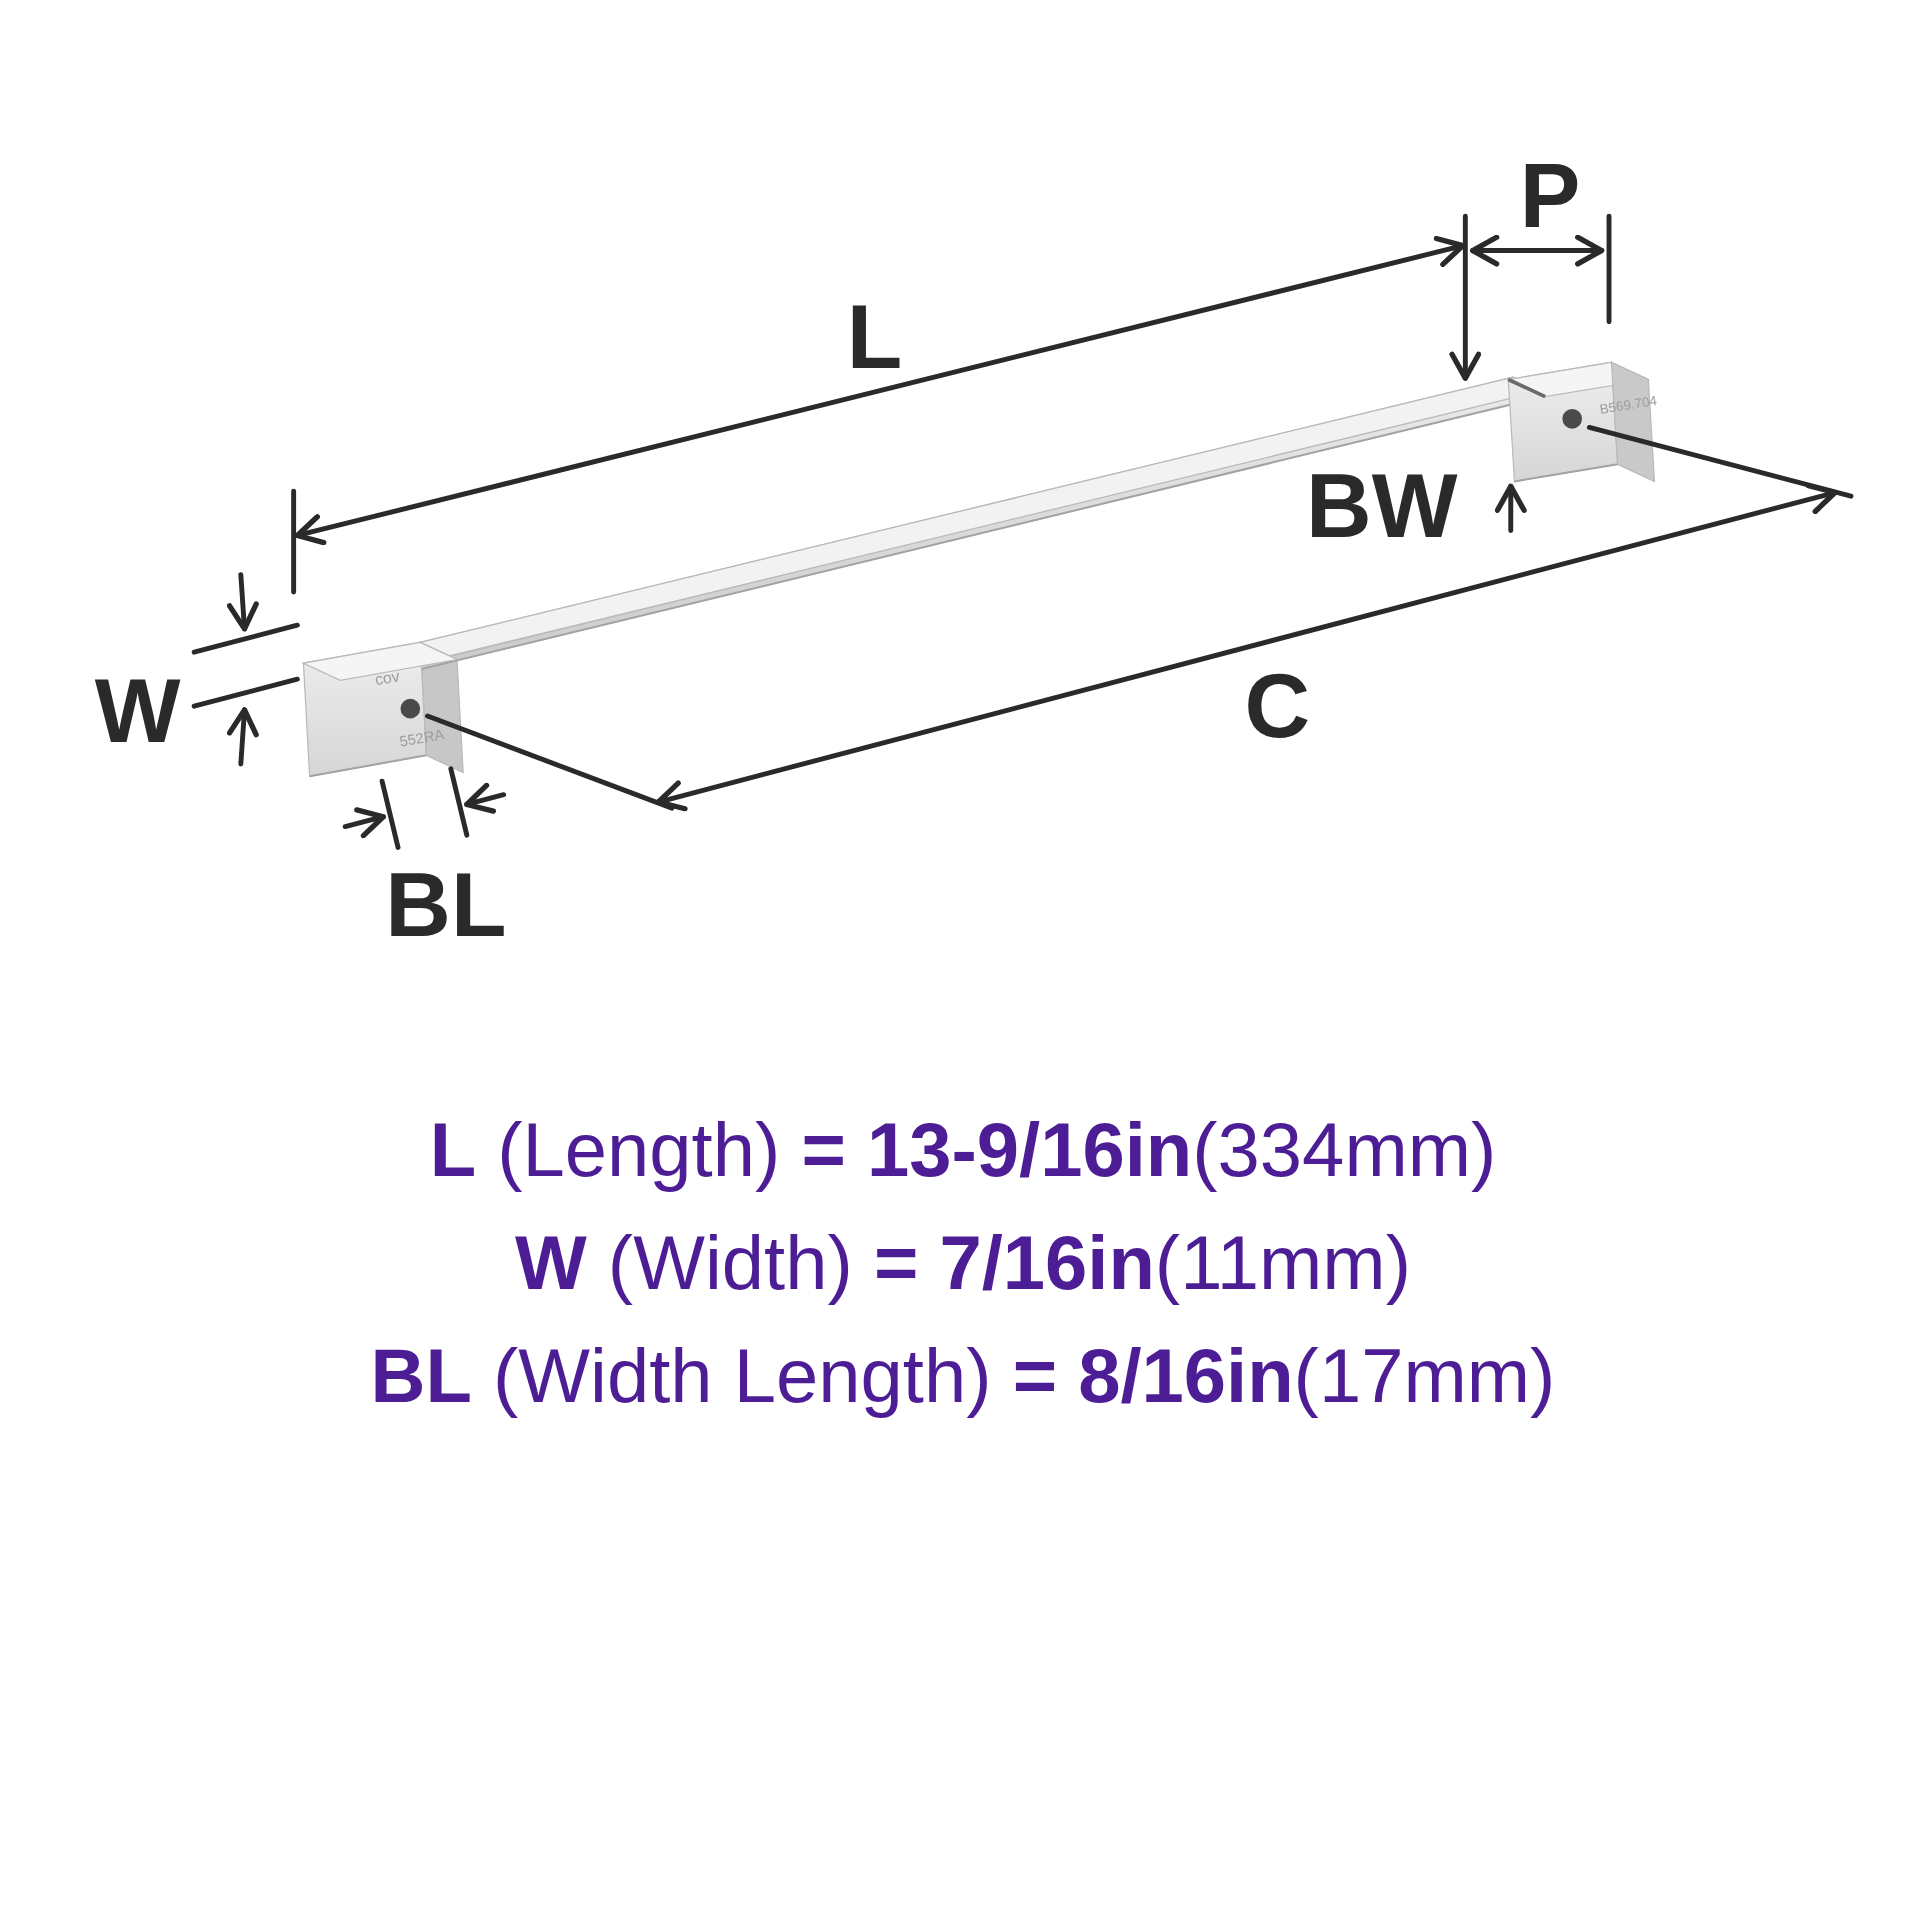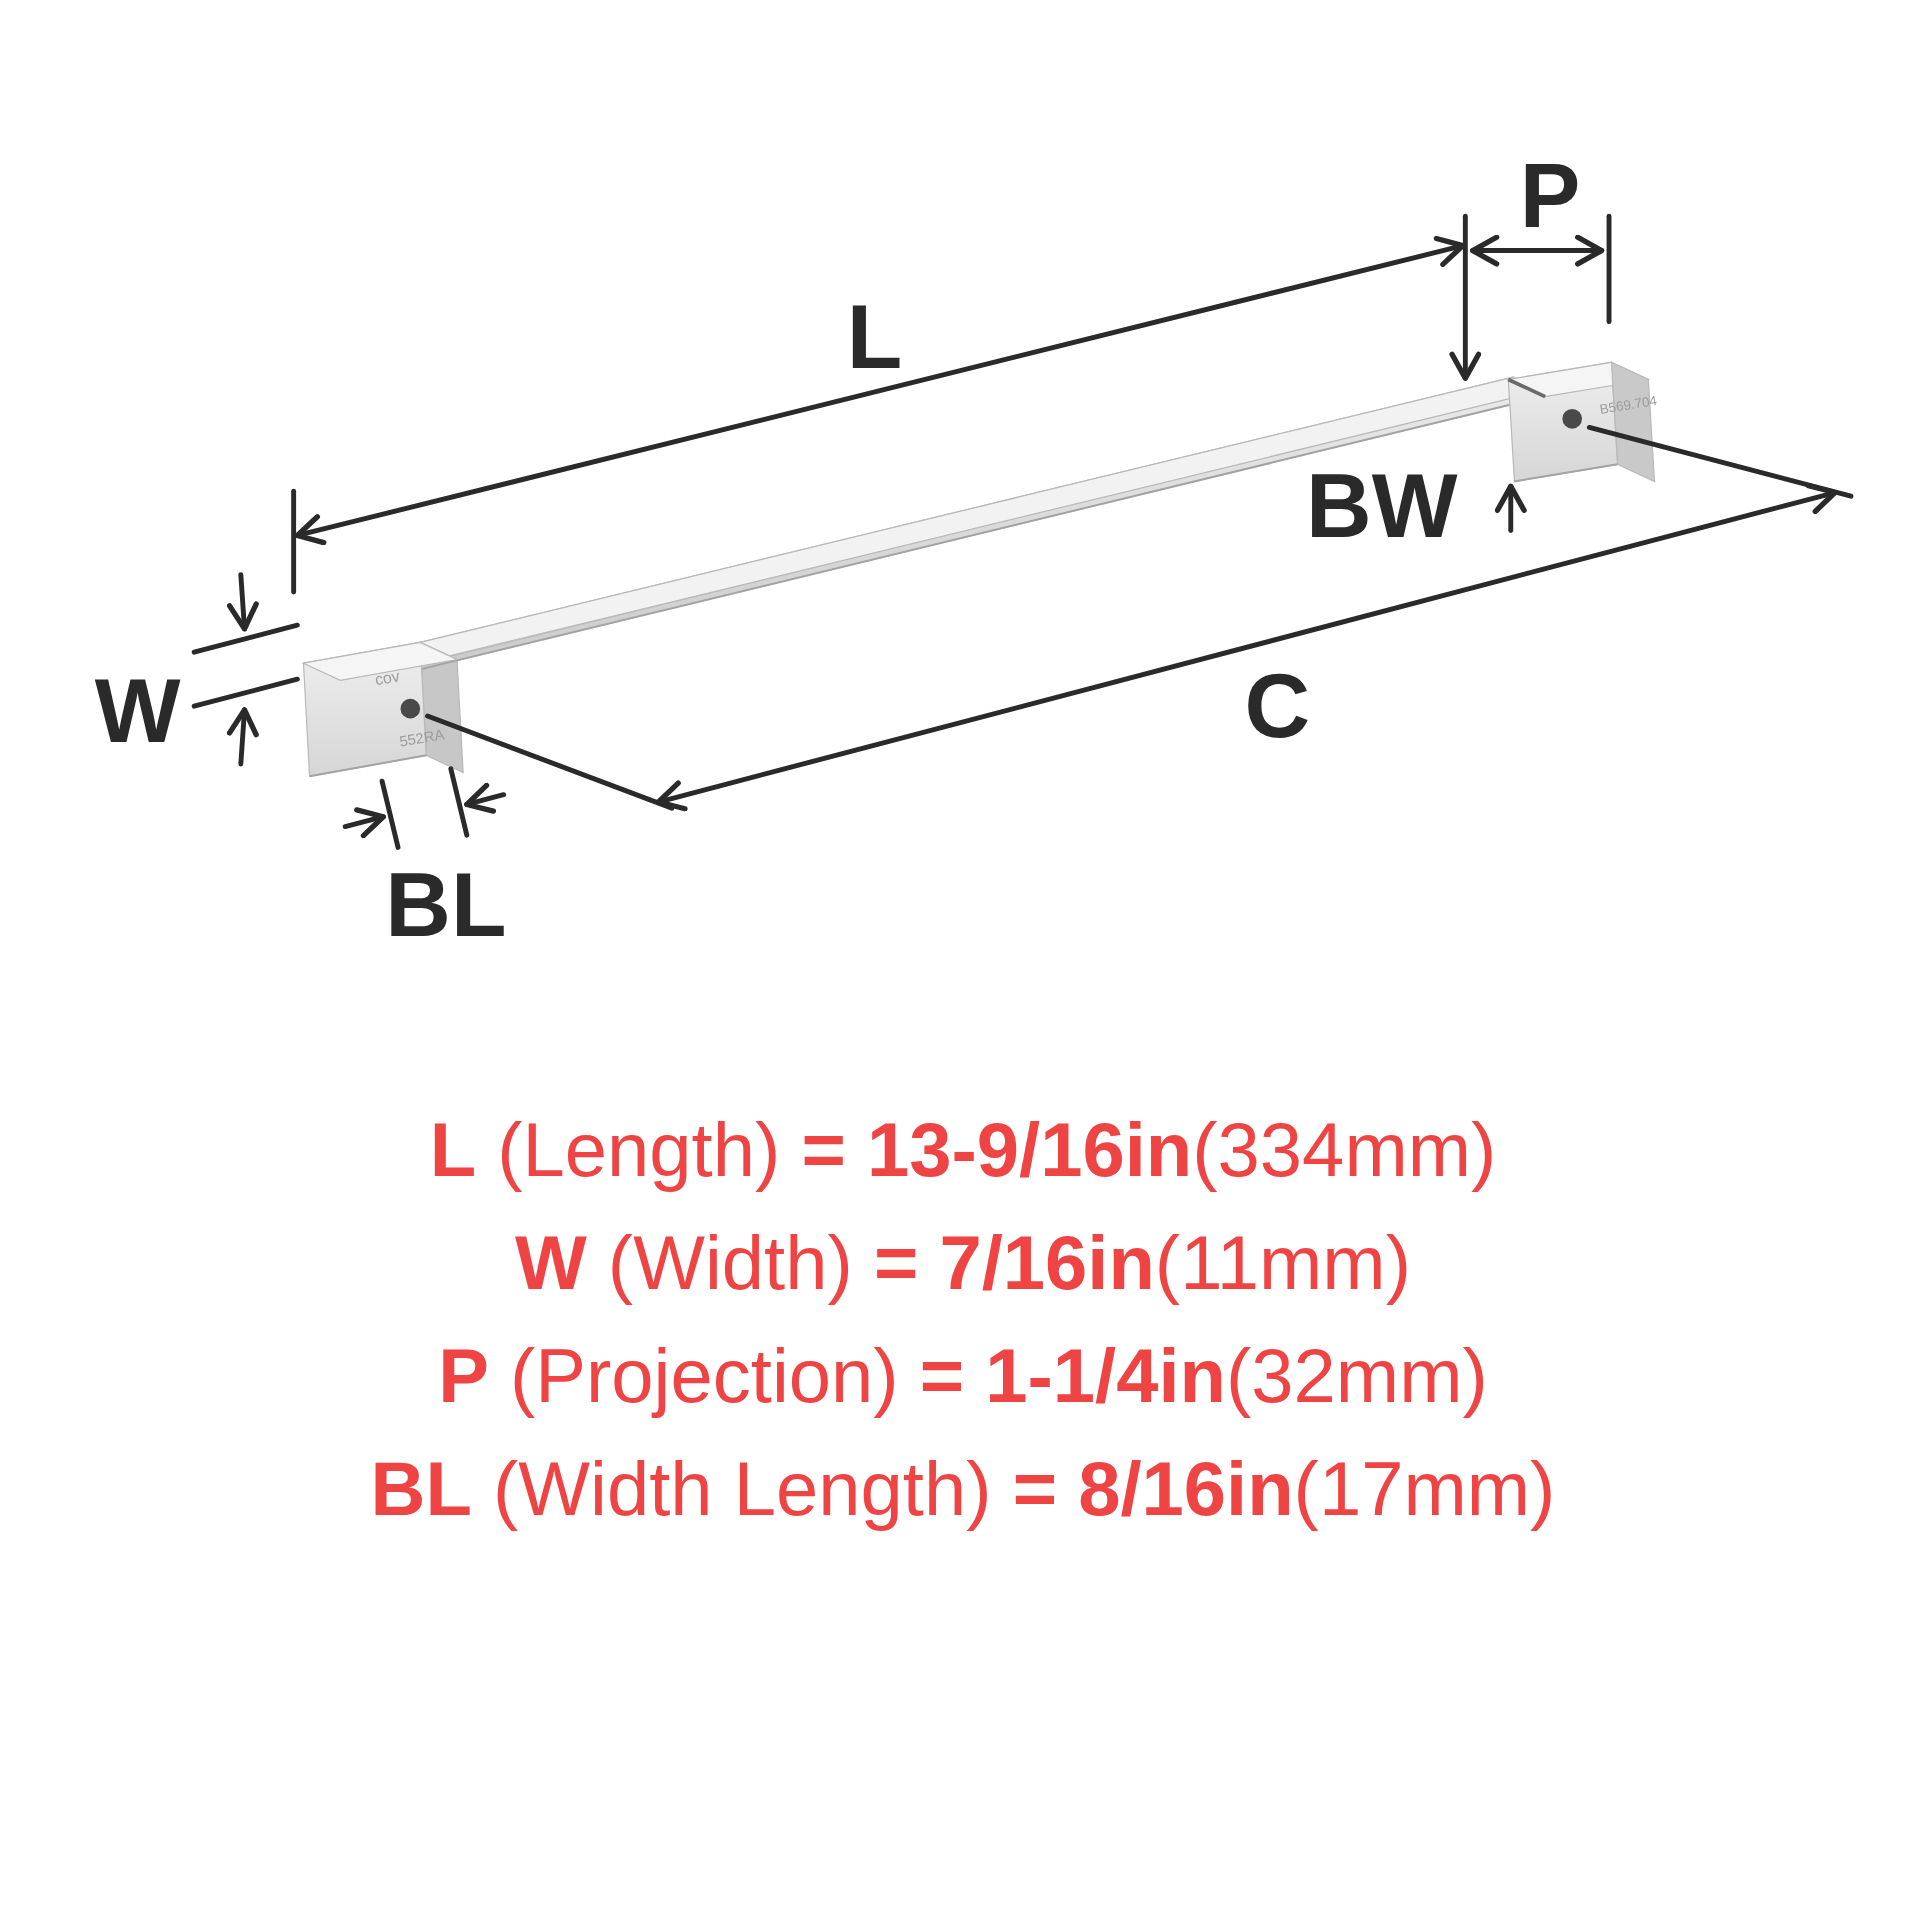--- a/index.html
+++ b/index.html
@@ -5,21 +5,21 @@
   html,body{margin:0;padding:0;background:#ffffff;}
   .page{position:relative;width:1926px;height:1926px;background:#ffffff;
         font-family:"Liberation Sans",sans-serif;overflow:hidden;}
   .diagram-svg{position:absolute;top:0;left:0;}
   .dim-label{font-family:"Liberation Sans",sans-serif;font-weight:700;fill:#2a2a2a;font-size:74px;}
   .engraving{font-family:"Liberation Sans",sans-serif;fill:#9d9d9d;}
   .dimline{stroke:#2a2a2a;stroke-width:4;fill:none;stroke-linecap:round;}
   .extline{stroke:#2a2a2a;stroke-width:4;fill:none;stroke-linecap:round;}
   .face{stroke:#b9b9b9;stroke-width:1;}
   .specs{position:absolute;top:1093px;left:0;width:100%;display:flex;flex-direction:column;}
-  .spec-line{height:113px;line-height:113px;text-align:center;font-size:76px;color:#ef4444;white-space:nowrap;}
+  .spec-line{height:113px;line-height:113px;text-align:center;font-size:76px;color:#4c1d95;white-space:nowrap;}
   .spec-line .b{font-weight:700;}
   .spec-line .r{font-weight:400;}
 </style>
 </head>
 <body>
 
 <div class="page">
 
   <svg class="diagram-svg" width="1926" height="1098" viewBox="0 0 1568 894">
     <defs>
@@ -116,26 +116,20 @@
       <span class="b">13-9/16in</span><span class="r">(334mm)</span>
     </div>
 
     <div class="spec-line">
       <span class="b">W</span>
       <span class="r">(Width)</span>
       <span class="b">=</span>
       <span class="b">7/16in</span><span class="r">(11mm)</span>
     </div>
 
-    <div class="spec-line">
-      <span class="b">P</span>
-      <span class="r">(Projection)</span>
-      <span class="b">=</span>
-      <span class="b">1-1/4in</span><span class="r">(32mm)</span>
-    </div>
 
 
     <div class="spec-line">
       <span class="b">BL</span>
       <span class="r">(Width Length)</span>
       <span class="b">=</span>
       <span class="b">8/16in</span><span class="r">(17mm)</span>
     </div>
 
 

